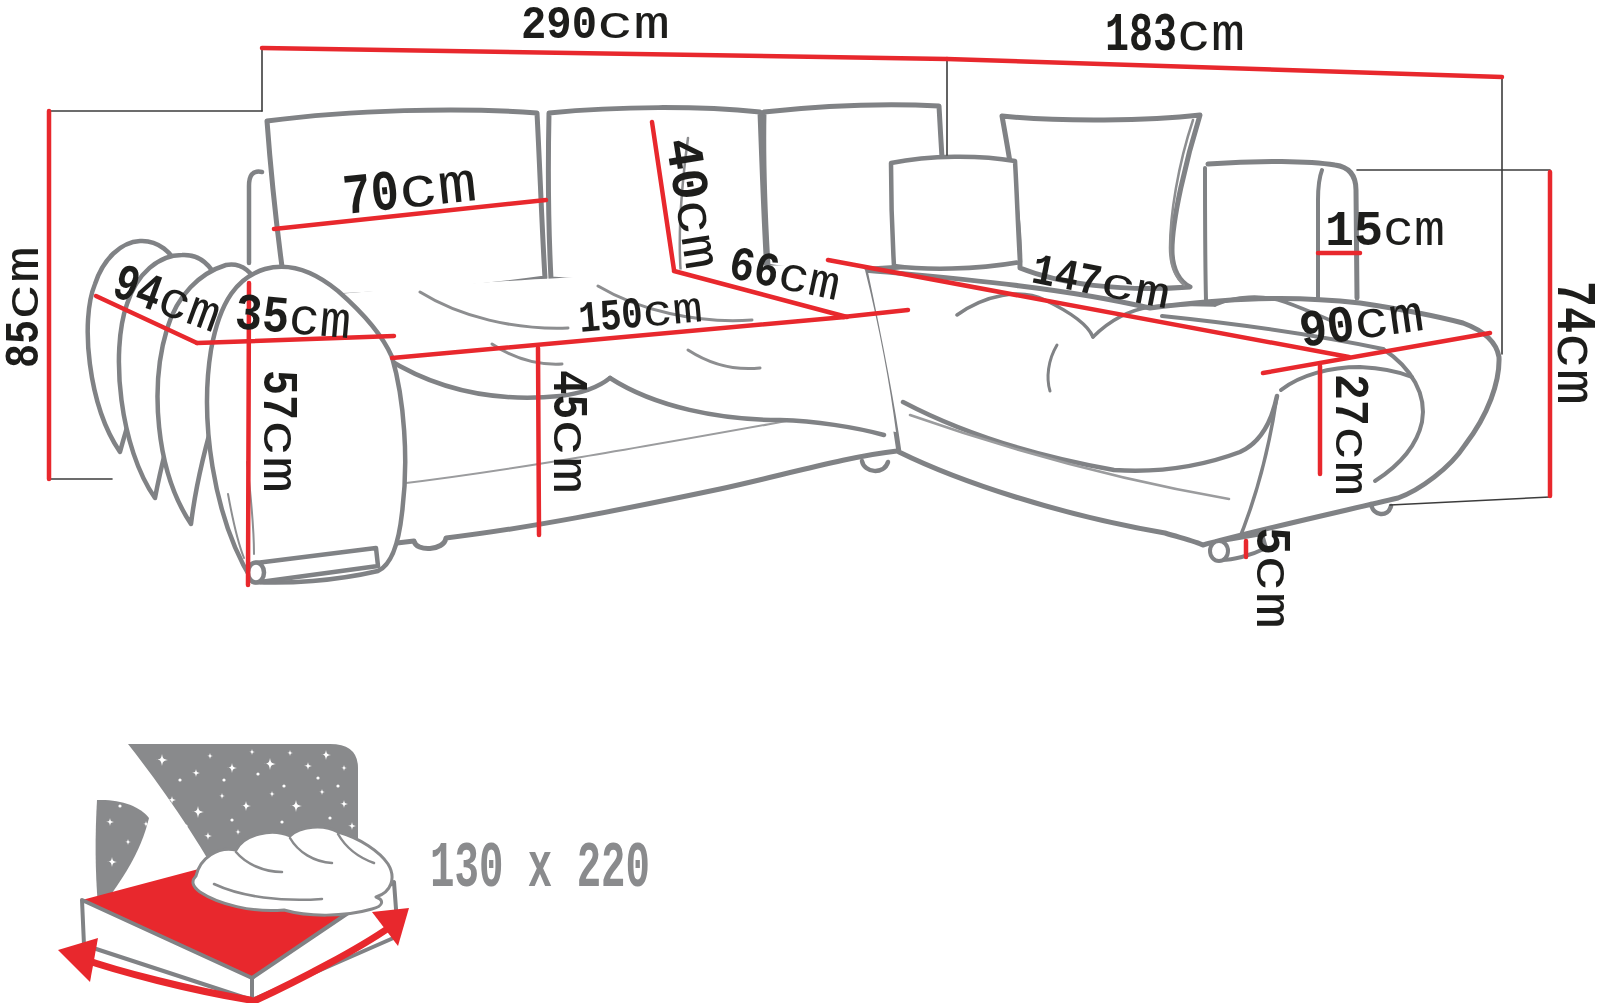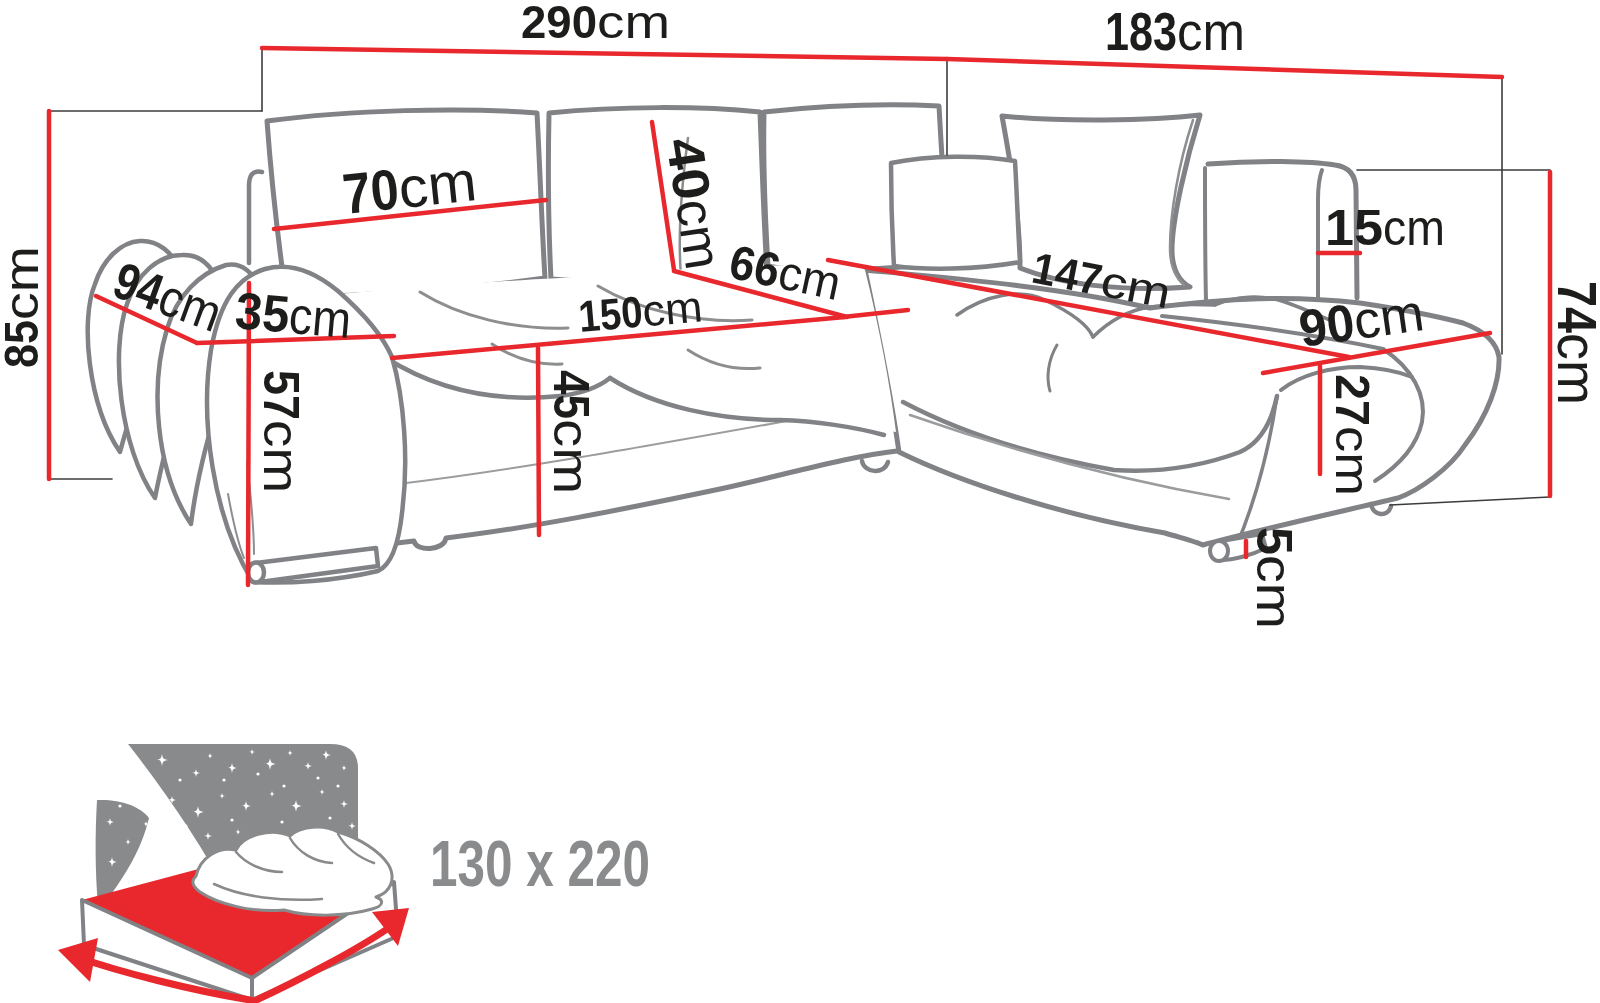--- a/index.html
+++ b/index.html
@@ -1,17 +1,17 @@
 <!DOCTYPE html>
 <html><head>
 <meta charset="utf-8">
 <style>
   html,body{margin:0;padding:0;background:#ffffff;}
   #page{width:1600px;height:1003px;position:relative;overflow:hidden;background:#fff;
-        font-family:Liberation Sans, sans-serif;}
+        font-family:Liberation Mono, monospace;}
   svg{display:block}
   text{fill:#1d1d1b}
   .d{font-weight:bold;}
 </style>
 </head>
 <body>
 <div id="page">
 <svg width="1600" height="1003" viewBox="0 0 1600 1003">
 <g stroke-linecap="round" stroke-linejoin="round" fill="none">
 

